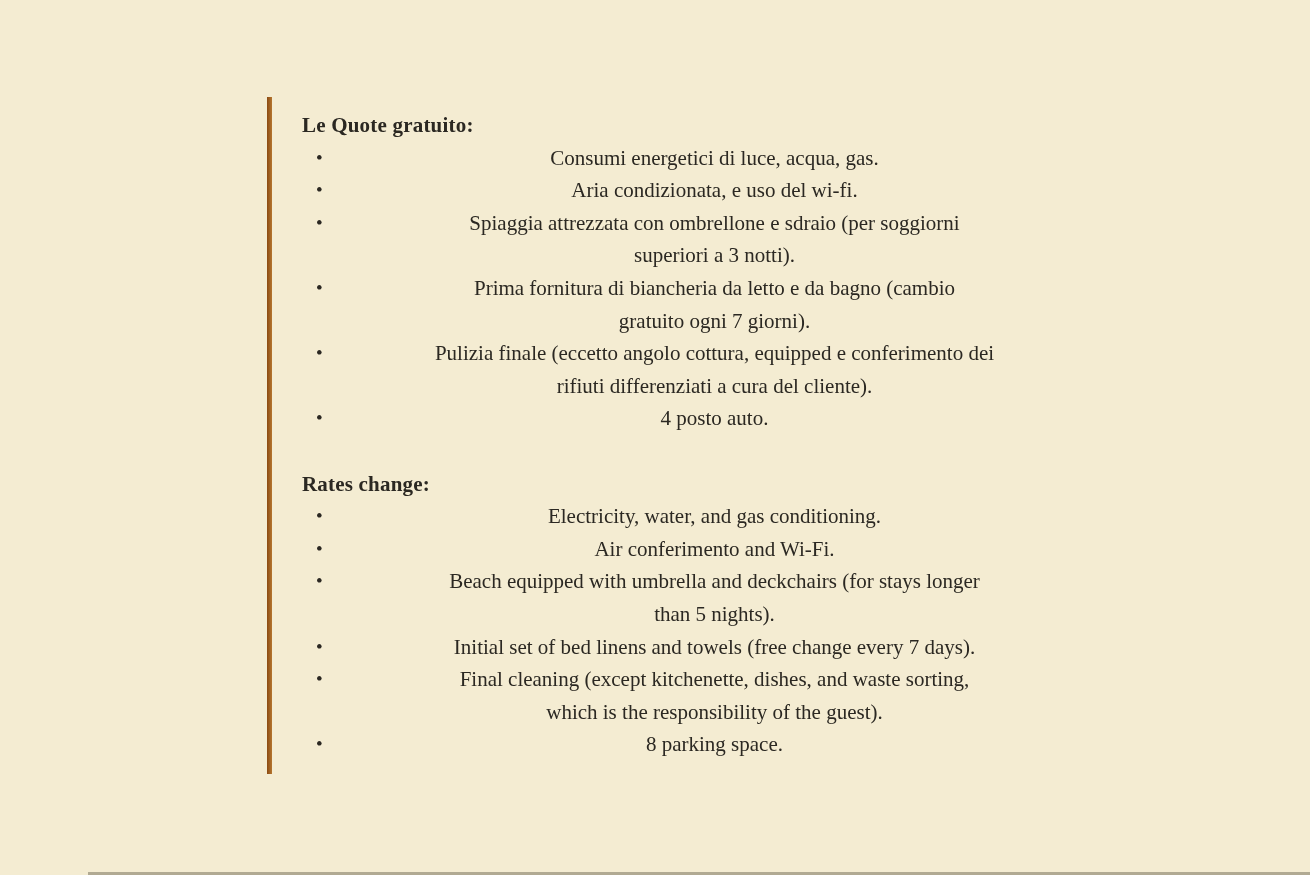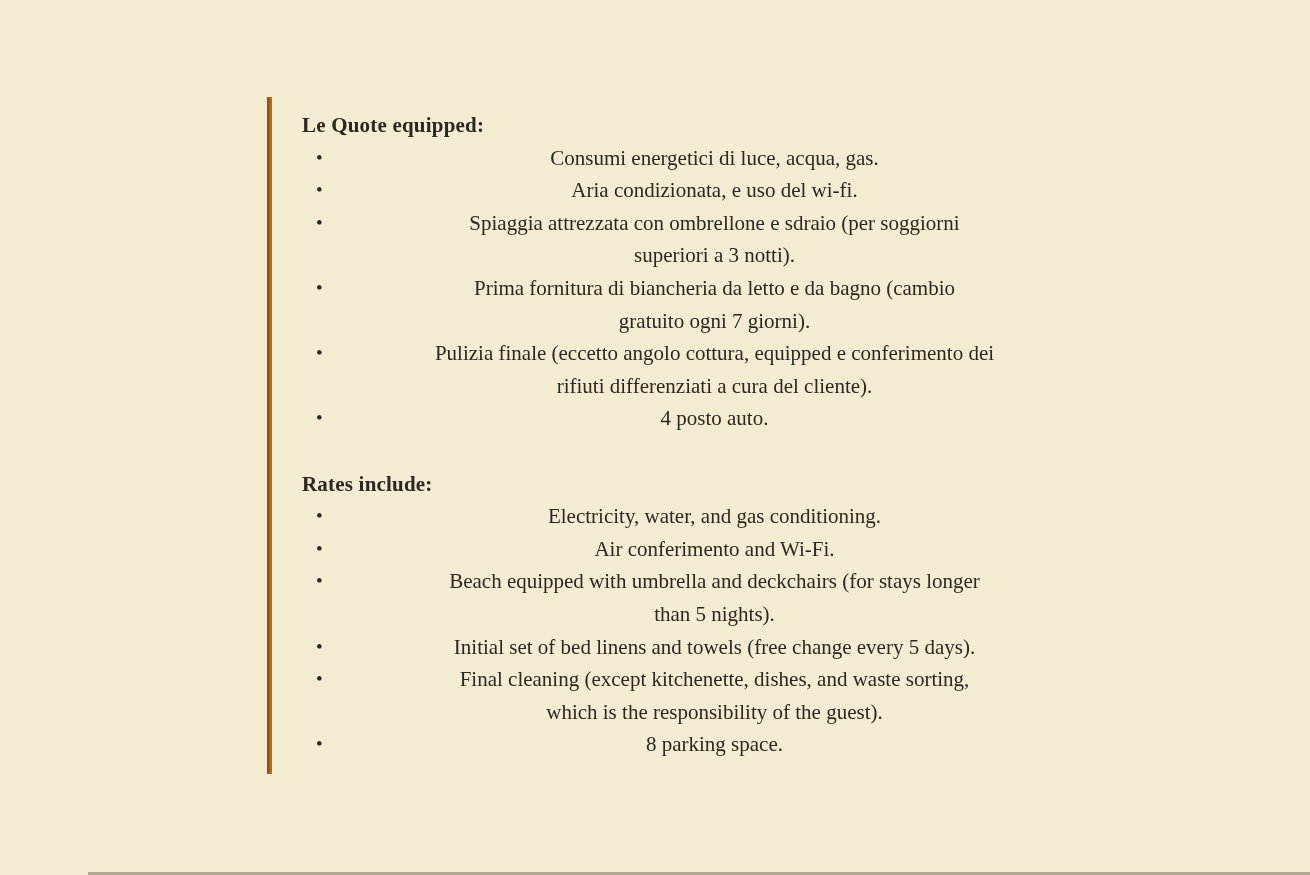--- a/index.html
+++ b/index.html
@@ -70,21 +70,21 @@
   }
 </style>
 </head>
 <body>
 
 <div class="content-block">
   <div class="accent-bar"></div>
   <div class="text-col">
 
     <div class="section">
-      <div class="section-heading">Le Quote equipped:</div>
+      <div class="section-heading">Le Quote gratuito:</div>
       <ul class="included-list">
         <li>
           <span class="bullet">•</span>
           <span class="item-text">Consumi energetici di luce, acqua, gas.</span>
         </li>
         <li>
           <span class="bullet">•</span>
           <span class="item-text">Aria condizionata, e uso del wi-fi.</span>
         </li>
         <li>
@@ -103,38 +103,38 @@
 rifiuti differenziati a cura del cliente).</span>
         </li>
         <li>
           <span class="bullet">•</span>
           <span class="item-text">4 posto auto.</span>
         </li>
       </ul>
     </div>
 
     <div class="section">
-      <div class="section-heading">Rates include:</div>
+      <div class="section-heading">Rates change:</div>
       <ul class="included-list">
         <li>
           <span class="bullet">•</span>
           <span class="item-text">Electricity, water, and gas conditioning.</span>
         </li>
         <li>
           <span class="bullet">•</span>
           <span class="item-text">Air conferimento and Wi-Fi.</span>
         </li>
         <li>
           <span class="bullet">•</span>
           <span class="item-text">Beach equipped with umbrella and deckchairs (for stays longer
 than 5 nights).</span>
         </li>
         <li>
           <span class="bullet">•</span>
-          <span class="item-text">Initial set of bed linens and towels (free change every 5 days).</span>
+          <span class="item-text">Initial set of bed linens and towels (free change every 7 days).</span>
         </li>
         <li>
           <span class="bullet">•</span>
           <span class="item-text">Final cleaning (except kitchenette, dishes, and waste sorting,
 which is the responsibility of the guest).</span>
         </li>
         <li>
           <span class="bullet">•</span>
           <span class="item-text">8 parking space.</span>
         </li>

